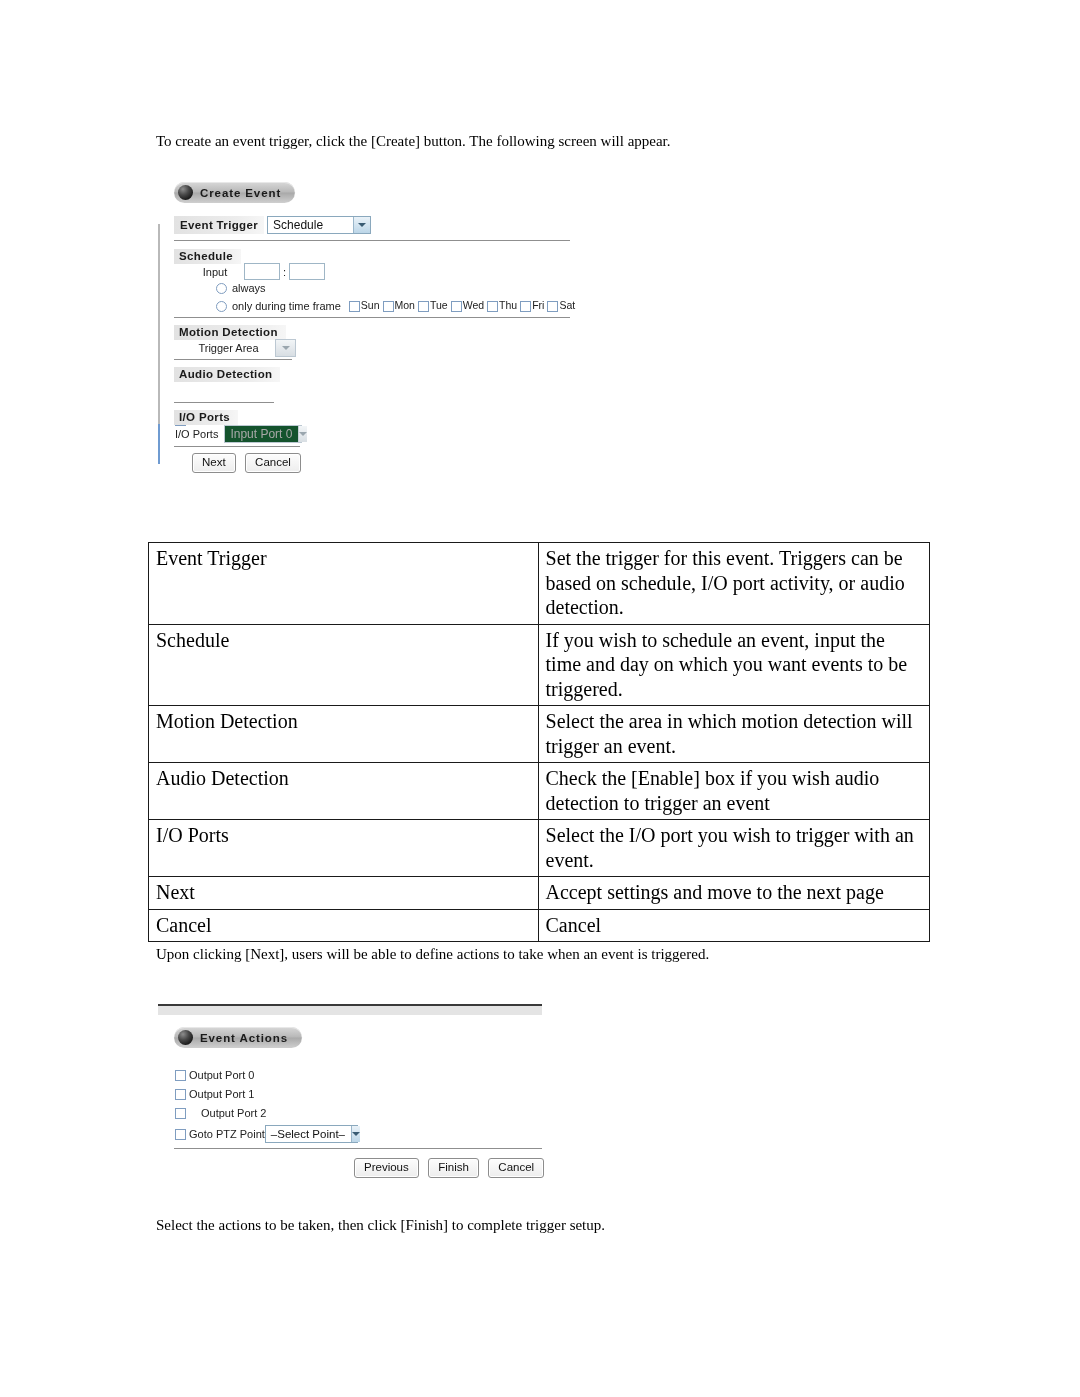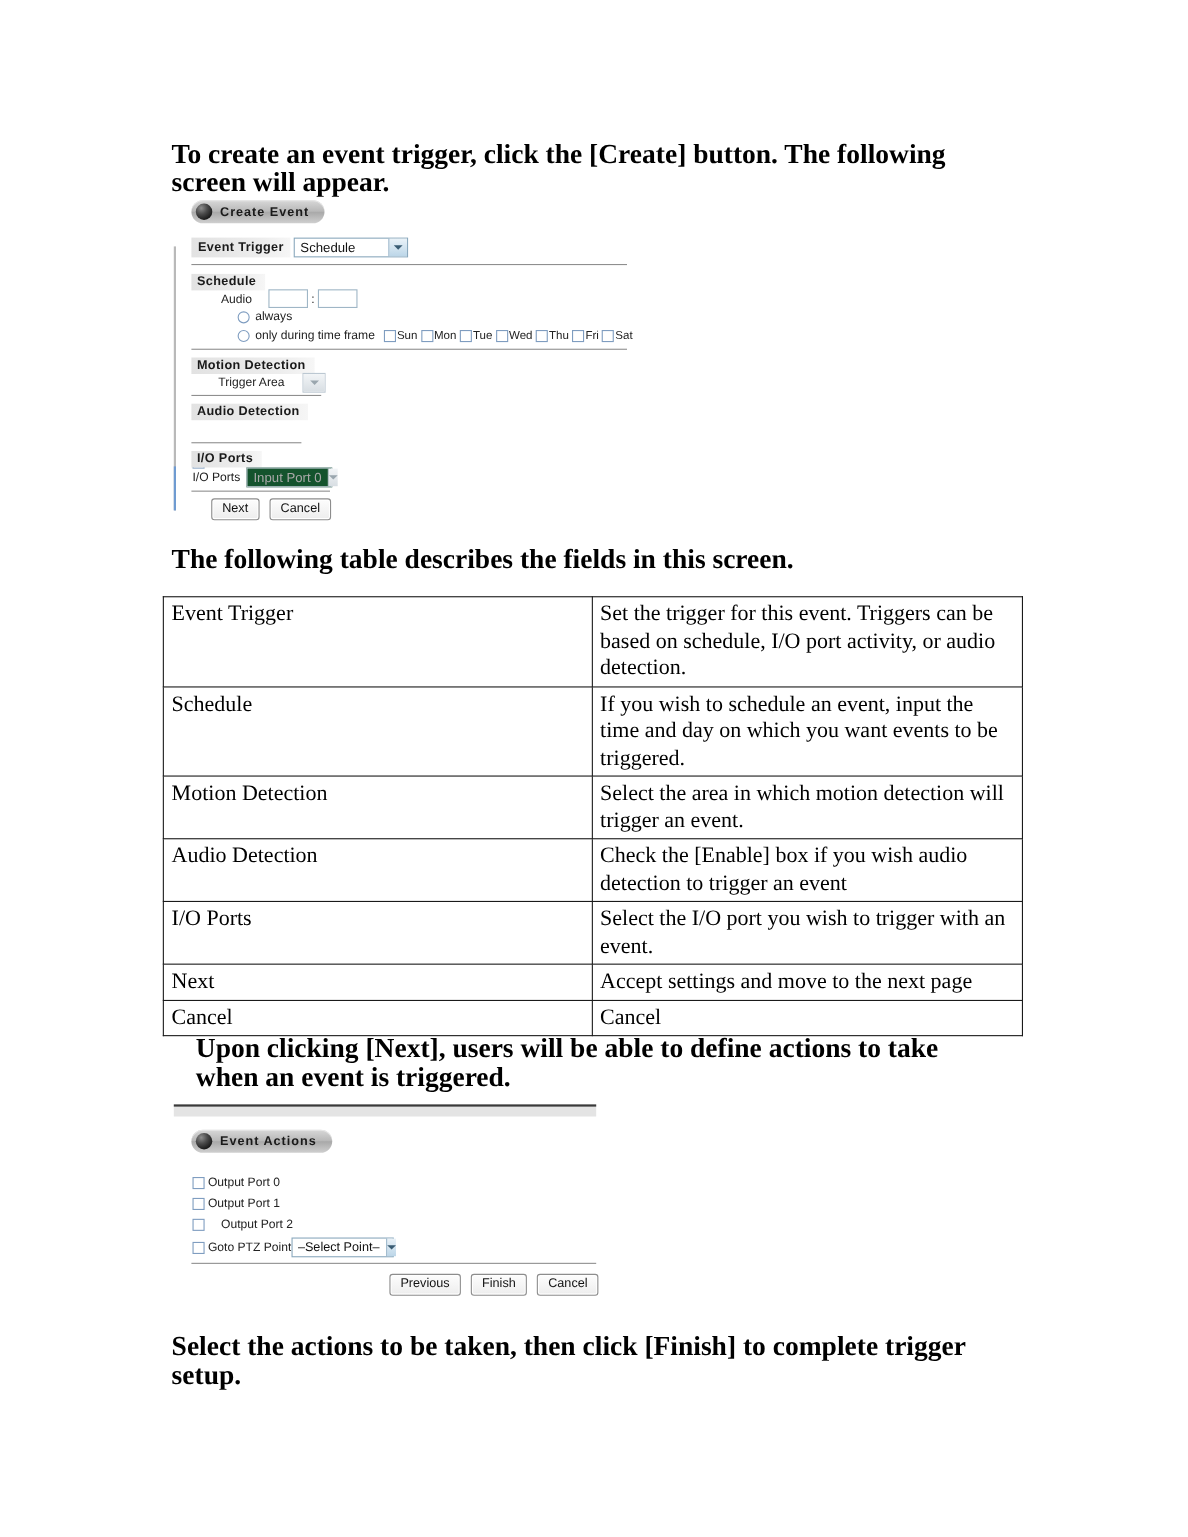--- a/index.html
+++ b/index.html
@@ -20,29 +20,28 @@
     position: absolute;
     left: 0; top: 0;
     width: 1080px;
     height: 1397px;
   }
 
   
   .para {
     position: absolute;
     font-family: "Liberation Serif", "DejaVu Serif", serif;
-    font-size: 25px;
+    font-size: 15px;
     line-height: 26px;
     color: #000;
     white-space: pre-wrap;
-    font-weight: bold;
   }
   #para-intro      { left: 156px; top: 128px;  width: 760px; }
   #para-table-lead { left: 156px; top: 496px;  width: 760px; }
-  #para-next       { left: 156px; top: 941px;  width: 720px; margin-left: 22px; }
+  #para-next       { left: 156px; top: 941px;  width: 720px; }
   #para-finish     { left: 156px; top: 1212px; width: 760px; }
 
   
   #field-table {
     position: absolute;
     left: 148px;
     top: 542px;
     width: 782px;
     border-collapse: collapse;
     font-family: "Liberation Serif", "DejaVu Serif", serif;
@@ -249,21 +248,21 @@
         <span class="ddl-arrow"></span>
       </span>
     </div>
     <div class="row rule" style="left:18px; top:62px; width:396px;"></div>
 
     <div class="row" style="left:18px; top:68px;">
       <span class="sec-head">Schedule</span>
     </div>
 
     <div class="row" style="left:30px; top:85px; display:flex; align-items:center;">
-      <span class="fld-label" style="width:58px; text-align:center;">Audio</span>
+      <span class="fld-label" style="width:58px; text-align:center;">Input</span>
       <span class="txtbox"></span>
       <span class="fld-label" style="margin:0 3px;">:</span>
       <span class="txtbox"></span>
     </div>
 
     <div class="row" style="left:60px; top:104px; display:flex; align-items:center;">
       <span class="rdo"></span>
       <span class="fld-label" style="margin-left:5px;">always</span>
     </div>
 
@@ -314,21 +313,20 @@
     </div>
     <div class="row rule" style="left:18px; top:268px; width:126px;"></div>
 
     <div class="row" style="left:36px; top:274px;">
       <span class="btn">Next</span>
       <span class="btn" style="margin-left:5px;">Cancel</span>
     </div>
 
   </div>
 
-  <div class="para" id="para-table-lead">The following table describes the fields in this screen.</div>
 
   <table id="field-table">
     <tbody>
       <tr>
         <td class="col-field">Event Trigger</td>
         <td class="col-desc">Set the trigger for this event. Triggers can be based on schedule, I/O port activity, or audio detection.</td>
       </tr>
       <tr>
         <td class="col-field">Schedule</td>
         <td class="col-desc">If you wish to schedule an event, input the time and day on which you want events to be triggered.</td>

